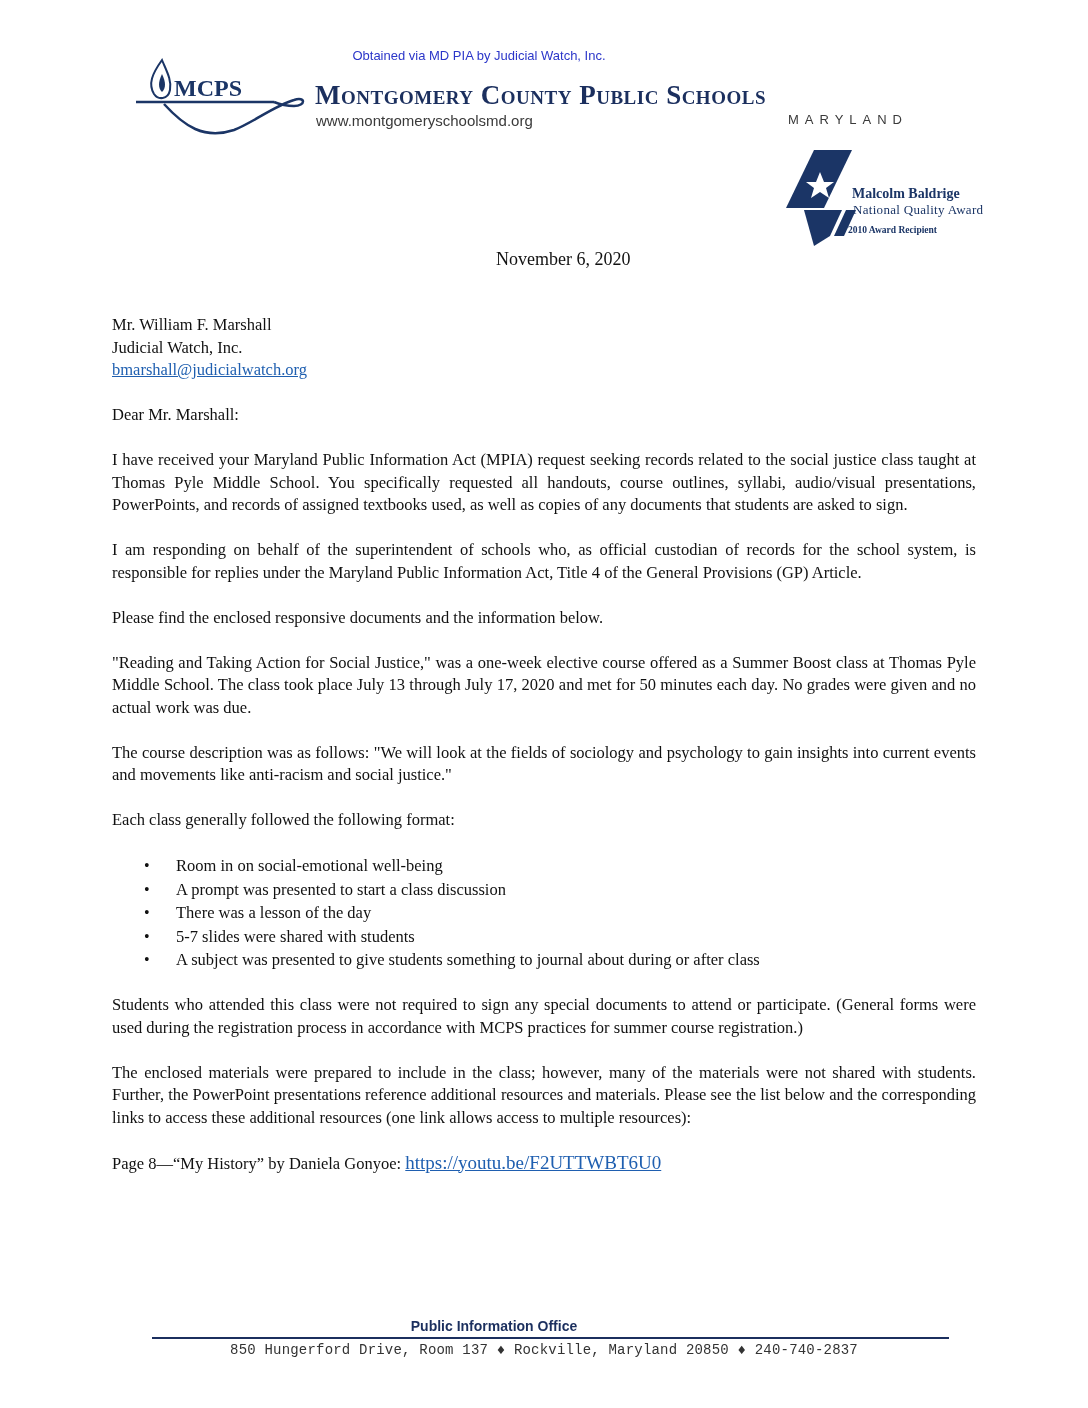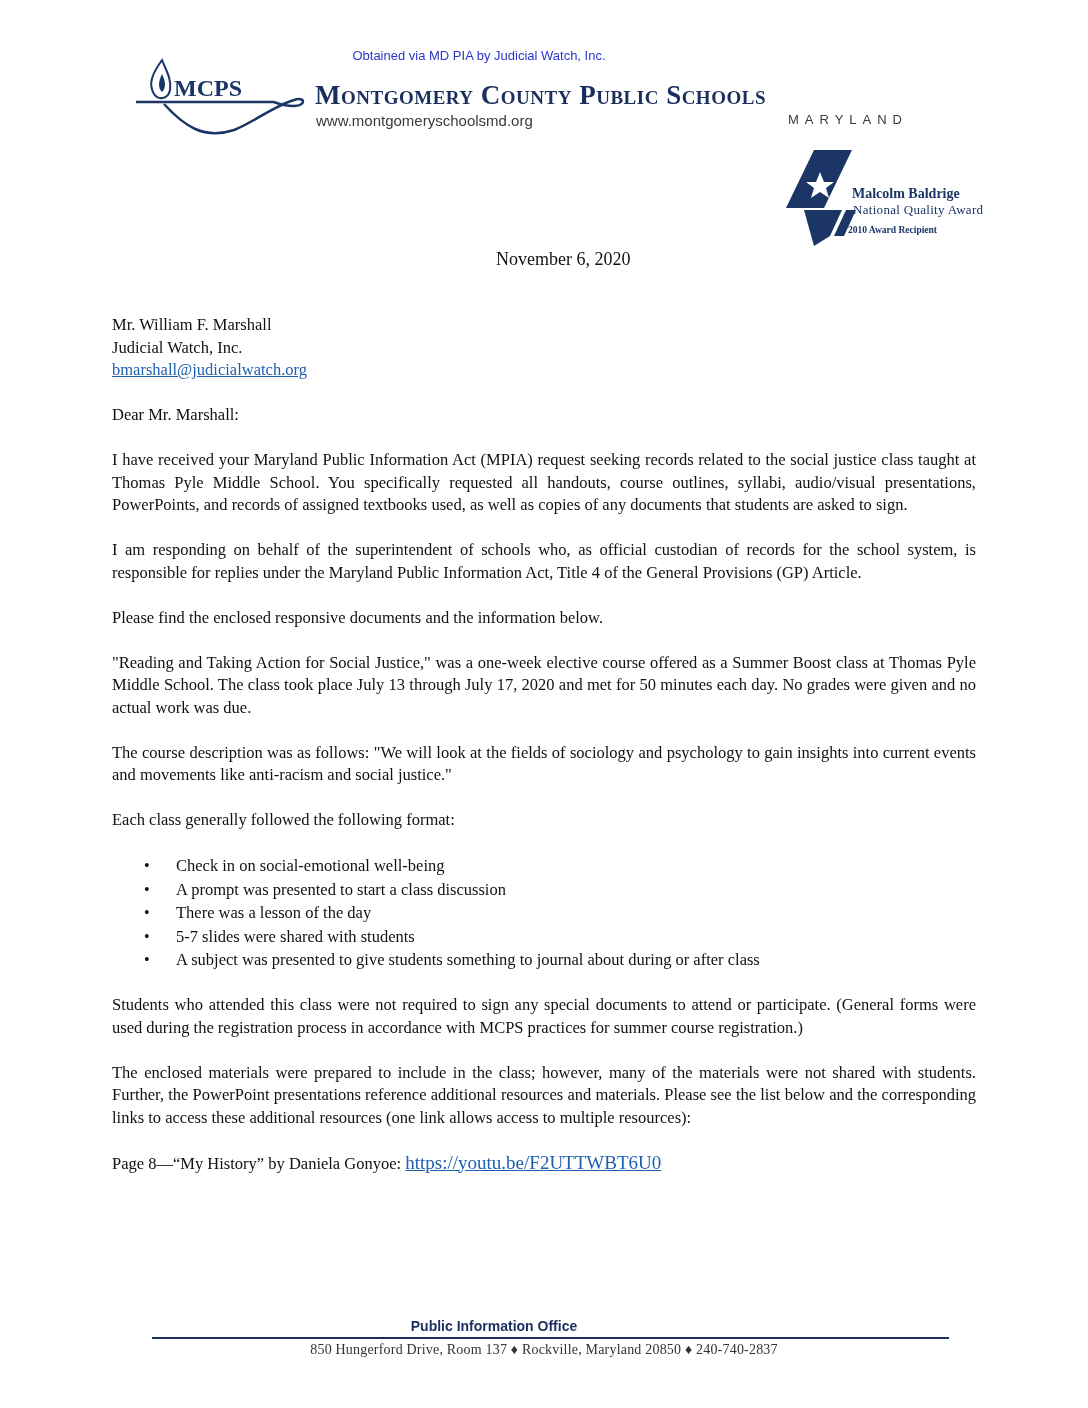--- a/index.html
+++ b/index.html
@@ -19,21 +19,21 @@
   .addr { margin: 0 0 22.5px 0; }
   .addr div { white-space: nowrap; }
   a.link { color: #1f5fb0; text-decoration: underline; }
   ul.format { margin: 0 0 22.5px 0; padding: 0 0 0 64px; list-style: none; }
   ul.format li { position: relative; line-height: 23.5px; }
   ul.format li::before { content: "\2022"; position: absolute; left: -32px; top: 0; font-size: 16px; }
   .page-ref { white-space: nowrap; }
   .page-ref a { font-size: 19px; }
   .footer-title { position: absolute; top: 1318px; left: 0; width: 988px; text-align: center; font-family: "Liberation Sans", sans-serif; font-weight: bold; font-size: 14px; color: #1b2f5e; }
   .footer-rule { position: absolute; top: 1337px; left: 152px; width: 797px; height: 2px; background: #1b2f5e; }
-  .footer-addr { position: absolute; top: 1342px; left: 0; width: 1088px; text-align: center; font-family: Liberation Serif, serif; font-size: 14px; color: #333; letter-spacing: 0.2px; }
+  .footer-addr { position: absolute; top: 1342px; left: 0; width: 1088px; text-align: center; font-family: Liberation Mono, monospace; font-size: 14px; color: #333; letter-spacing: 0.2px; }
 </style>
 </head>
 <body>
 
 <div class="watermark">Obtained via MD PIA by Judicial Watch, Inc.</div>
 
 <svg class="logo-mcps" viewBox="0 0 172 84">
   <path d="M28 4 C18 18, 14 28, 20 38 C24 44, 34 44, 36 34 C38 24, 32 14, 28 4 Z" fill="none" stroke="#1b3566" stroke-width="2"></path>
   <path d="M28 18 C24 26, 24 32, 28 36 C32 32, 32 26, 28 18 Z" fill="#1b3566"></path>
   <text x="40" y="40" font-family="Liberation Serif, serif" font-size="24" fill="#1b3566" font-weight="bold">MCPS</text>
@@ -64,21 +64,21 @@
     <div><a class="link" href="#">bmarshall@judicialwatch.org</a></div>
   </div>
   <p>Dear Mr. Marshall:</p>
   <p>I have received your Maryland Public Information Act (MPIA) request seeking records related to the social justice class taught at Thomas Pyle Middle School. You specifically requested all handouts, course outlines, syllabi, audio/visual presentations, PowerPoints, and records of assigned textbooks used, as well as copies of any documents that students are asked to sign.</p>
   <p>I am responding on behalf of the superintendent of schools who, as official custodian of records for the school system, is responsible for replies under the Maryland Public Information Act, Title 4 of the General Provisions (GP) Article.</p>
   <p>Please find the enclosed responsive documents and the information below.</p>
   <p>"Reading and Taking Action for Social Justice," was a one-week elective course offered as a Summer Boost class at Thomas Pyle Middle School. The class took place July 13 through July 17, 2020 and met for 50 minutes each day. No grades were given and no actual work was due.</p>
   <p>The course description was as follows: "We will look at the fields of sociology and psychology to gain insights into current events and movements like anti-racism and social justice."</p>
   <p>Each class generally followed the following format:</p>
   <ul class="format">
-    <li>Check in on social-emotional well-being</li>
+    <li>Room in on social-emotional well-being</li>
     <li>A prompt was presented to start a class discussion</li>
     <li>There was a lesson of the day</li>
     <li>5-7 slides were shared with students</li>
     <li>A subject was presented to give students something to journal about during or after class</li>
   </ul>
   <p>Students who attended this class were not required to sign any special documents to attend or participate. (General forms were used during the registration process in accordance with MCPS practices for summer course registration.)</p>
   <p>The enclosed materials were prepared to include in the class; however, many of the materials were not shared with students. Further, the PowerPoint presentations reference additional resources and materials. Please see the list below and the corresponding links to access these additional resources (one link allows access to multiple resources):</p>
   <div class="page-ref">
     <span>Page 8—“My History” by Daniela Gonyoe: </span><a class="link" href="#">https://youtu.be/F2UTTWBT6U0</a>
   </div>

